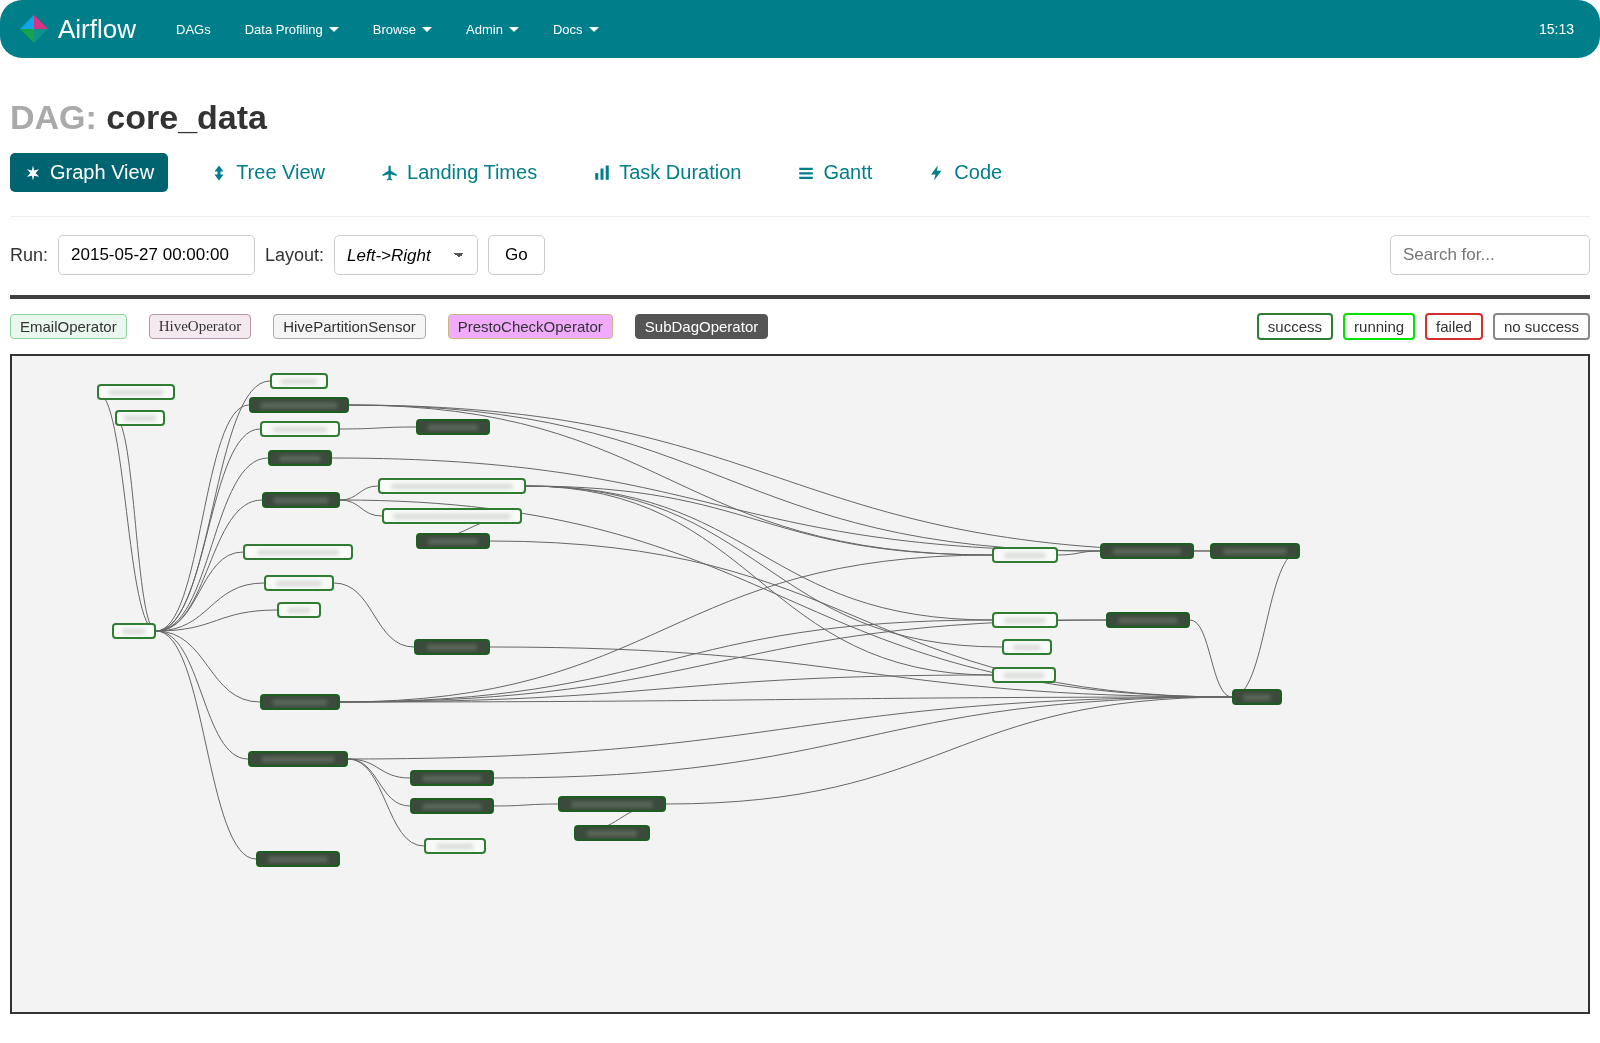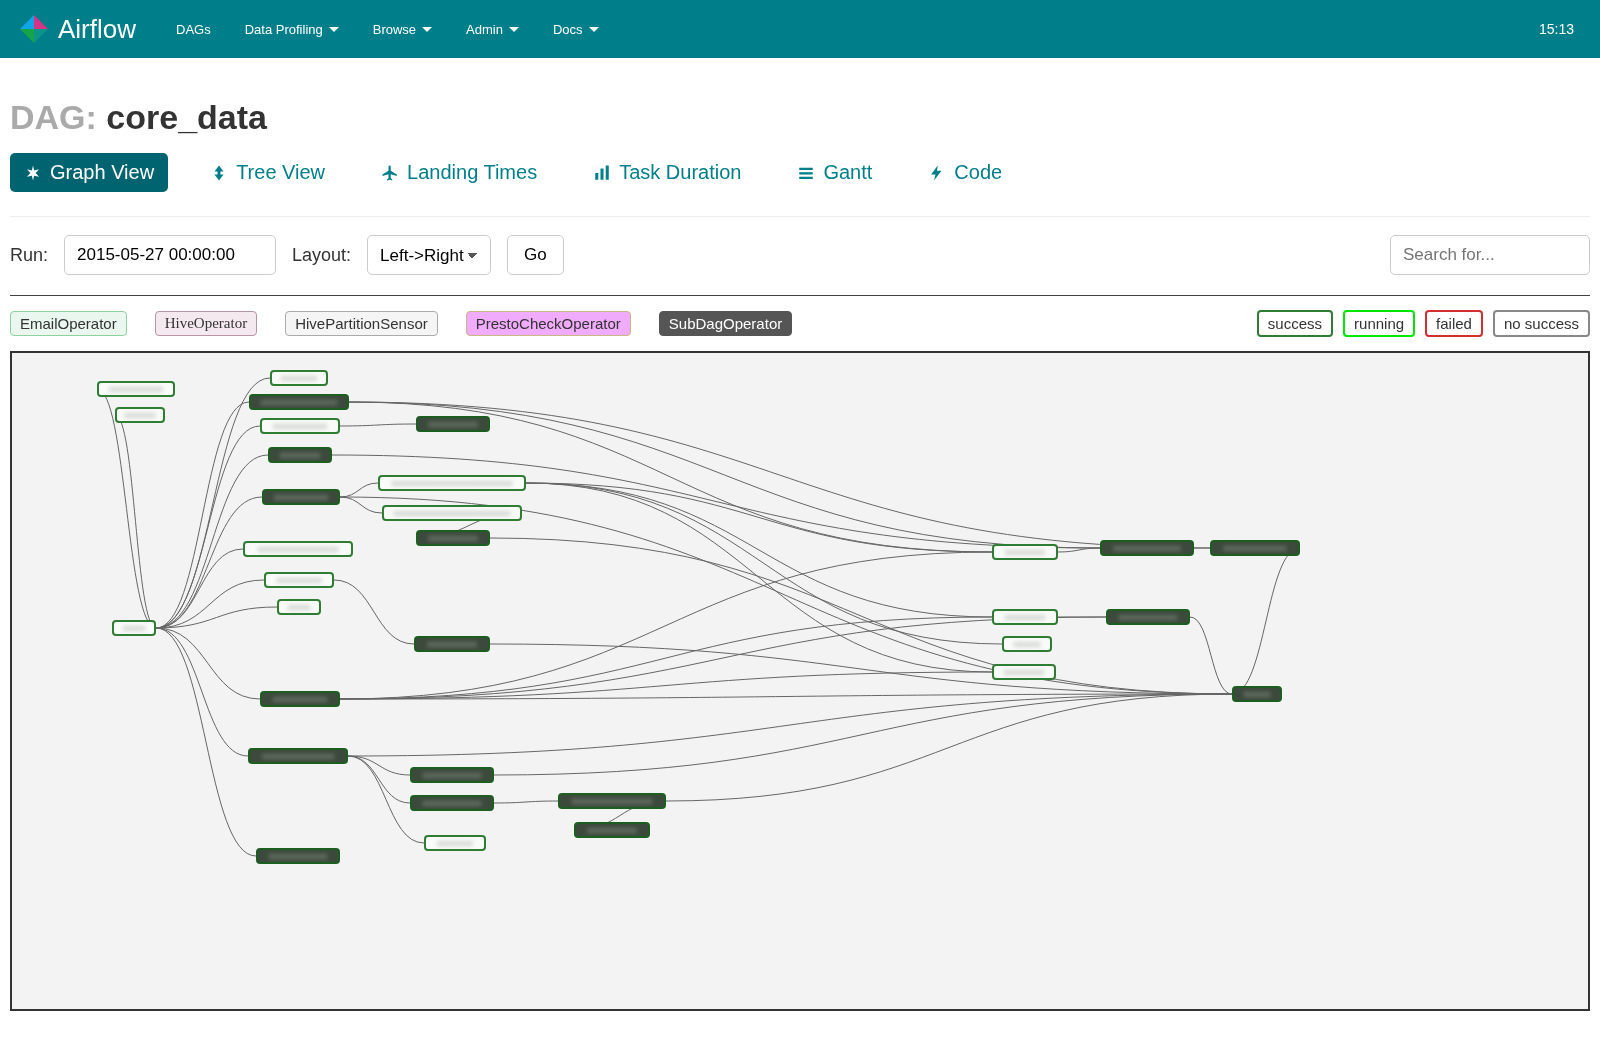--- a/index.html
+++ b/index.html
@@ -1,43 +1,43 @@
 <!DOCTYPE html>
 <html><head>
 <meta charset="utf-8">
 <style>
   * { box-sizing: border-box; margin: 0; padding: 0; }
   body { font-family: -apple-system, BlinkMacSystemFont, "Segoe UI", Helvetica, Arial, sans-serif; background: #fff; color: #333; font-size: 16px; }
 
   
-  .navbar { background: #007e8a; color: #fff; height: 58px; display: flex; align-items: center; padding: 0 18px; }
+  .navbar { background: #007e8a; color: #fff; height: 58px; display: flex; align-items: center; padding: 0 18px; border-radius: 22px; }
   .brand { display: flex; align-items: center; gap: 8px; font-size: 26px; font-weight: 500; margin-right: 24px; }
   .brand-logo { width: 32px; height: 32px; display: block; }
   .nav-items { display: flex; align-items: center; gap: 2px; }
   .nav-item { color: #fff; padding: 6px 16px; font-size: 13px; cursor: pointer; display: flex; align-items: center; gap: 4px; }
   .caret { display: inline-block; width: 0; height: 0; border-left: 5px solid transparent; border-right: 5px solid transparent; border-top: 5px solid #fff; margin-left: 2px; }
   .nav-right { margin-left: auto; font-size: 14px; padding-right: 8px; }
 
   
   .page { padding: 10px 10px 0 10px; }
   h2 { font-size: 34px; font-weight: 700; margin: 30px 0 16px 0; }
   h2 .muted { color: #aaa; font-weight: 700; }
 
   
   .tab-row { display: flex; align-items: center; gap: 28px; border-bottom: 1px solid #eee; padding-bottom: 24px; margin-bottom: 18px; }
   .tab { display: inline-flex; align-items: center; gap: 8px; color: #007e8a; font-size: 20px; padding: 8px 14px; cursor: pointer; border-radius: 5px; }
   .tab.active { background: #006370; color: #fff; }
   .tab .icon { width: 18px; height: 18px; display: inline-block; }
 
   
-  .controls-row { display: flex; align-items: center; gap: 16px; border-bottom: 1px solid #404040; padding-bottom: 20px; margin-bottom: 14px; }
+  .controls-row { display: flex; align-items: center; gap: 10px; border-bottom: 4px solid #404040; padding-bottom: 20px; margin-bottom: 14px; }
   .controls-row label { font-size: 18px; }
   .form-input, .form-select { height: 40px; border: 1px solid #ccc; border-radius: 5px; padding: 0 12px; font-size: 17px; background: #fff; }
-  .form-input { width: 212px; }
-  .form-select { width: 124px; appearance: none; -webkit-appearance: none; background-image: linear-gradient(45deg, transparent 50%, #555 50%), linear-gradient(135deg, #555 50%, transparent 50%); background-position: calc(100% - 18px) 17px, calc(100% - 13px) 17px; background-size: 5px 5px; background-repeat: no-repeat; padding-right: 16px; }
+  .form-input { width: 197px; }
+  .form-select { width: 144px; appearance: none; -webkit-appearance: none; background-image: linear-gradient(45deg, transparent 50%, #555 50%), linear-gradient(135deg, #555 50%, transparent 50%); background-position: calc(100% - 18px) 17px, calc(100% - 13px) 17px; background-size: 5px 5px; background-repeat: no-repeat; padding-right: 16px; font-style: italic; }
   .go-btn { height: 40px; border: 1px solid #ccc; background: #fff; border-radius: 5px; padding: 0 16px; font-size: 17px; cursor: pointer; }
   .search-input { margin-left: auto; width: 200px; }
 
   
   .legend-row { display: flex; align-items: center; gap: 10px; margin-bottom: 14px; }
   .legend-right { margin-left: auto; display: flex; gap: 10px; }
   .pill { display: inline-block; padding: 3px 9px; font-size: 15px; border: 1px solid; border-radius: 4px; background: #fff; cursor: default; }
   .pill-email    { border-color: #8fd19e; background: #e9f7ee; }
   .pill-hive     { border-color: #b894a6; background: #f3e9ee; font-family: Liberation Serif, serif; }
   .pill-hps      { border-color: #aaa; background: #f5f5f5; }
@@ -135,21 +135,21 @@
     <input class="form-input" value="2015-05-27 00:00:00" style="">
     <label>Layout:</label>
     <select class="form-select">
       <option>Left-&gt;Right</option>
     </select>
     <button class="go-btn">Go</button>
     <input class="form-input search-input" placeholder="Search for..." style="">
   </div>
 
   <div class="legend-row">
-    <div id="op-legend" style="display:flex;gap:28px;">
+    <div id="op-legend" style="display:flex;gap:22px;">
         <span class="pill pill-email">EmailOperator</span>
         <span class="pill pill-hive">HiveOperator</span>
         <span class="pill pill-hps">HivePartitionSensor</span>
         <span class="pill pill-presto">PrestoCheckOperator</span>
         <span class="pill pill-subdag">SubDagOperator</span>
       </div>
     <div class="legend-right" id="st-legend">
         <span class="pill st-success">success</span>
         <span class="pill st-running">running</span>
         <span class="pill st-failed">failed</span>

